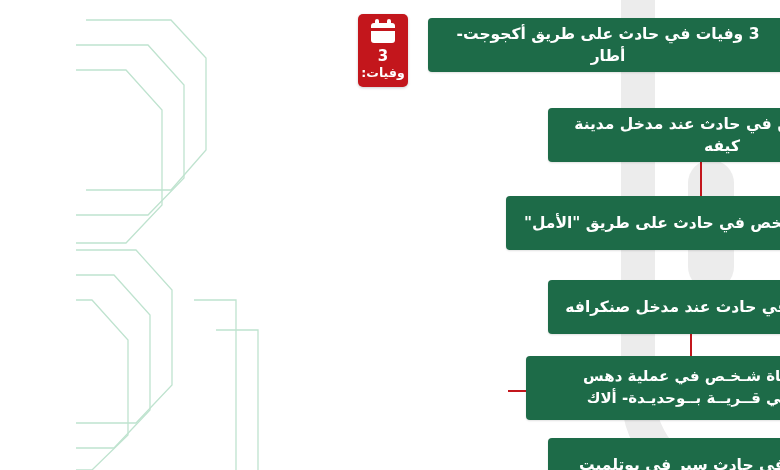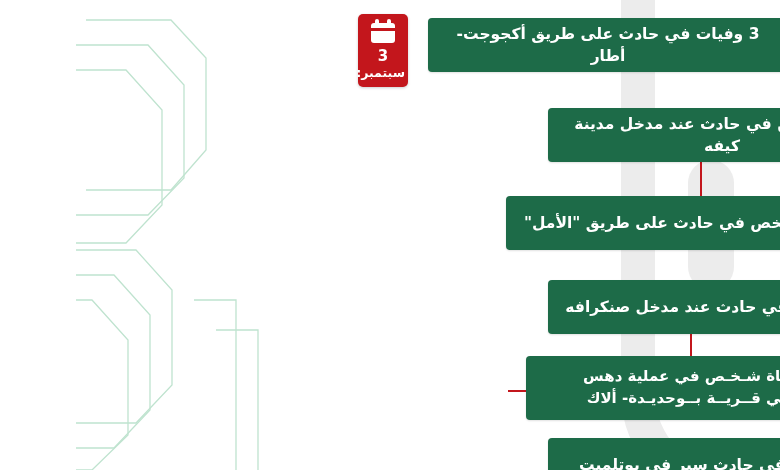--- a/index.html
+++ b/index.html
@@ -180,21 +180,21 @@
 
   <div class="rows">
 
     <div class="row" style="top:14px; left:72px; width:640px;">
       <div class="headline" style="position:absolute; right:0; width:360px; height:54px;">3 وفيات في حادث على طريق أكجوجت- أطار</div>
       <div class="date-chip" style="right:380px; top:0;">
         <div class="cal-icon">
             <span></span>
           </div>
         <div class="date-day">3</div>
-        <div class="date-month">سبتمبر:</div>
+        <div class="date-month">وفيات:</div>
       </div>
     </div>
 
     <div class="row" style="top:104px; left:72px; width:640px;">
       <div class="headline" style="position:absolute; right:-108px; width:348px; height:54px;">وفاة طفلين في حادث عند مدخل مدينة كيفه</div>
 
     </div>
 
     <div class="row" style="top:192px; left:120px; width:600px;">
       <div class="headline" style="position:absolute; right:-60px; width:350px; height:54px;">وفاة شخص في حادث على طريق "الأمل"</div>

